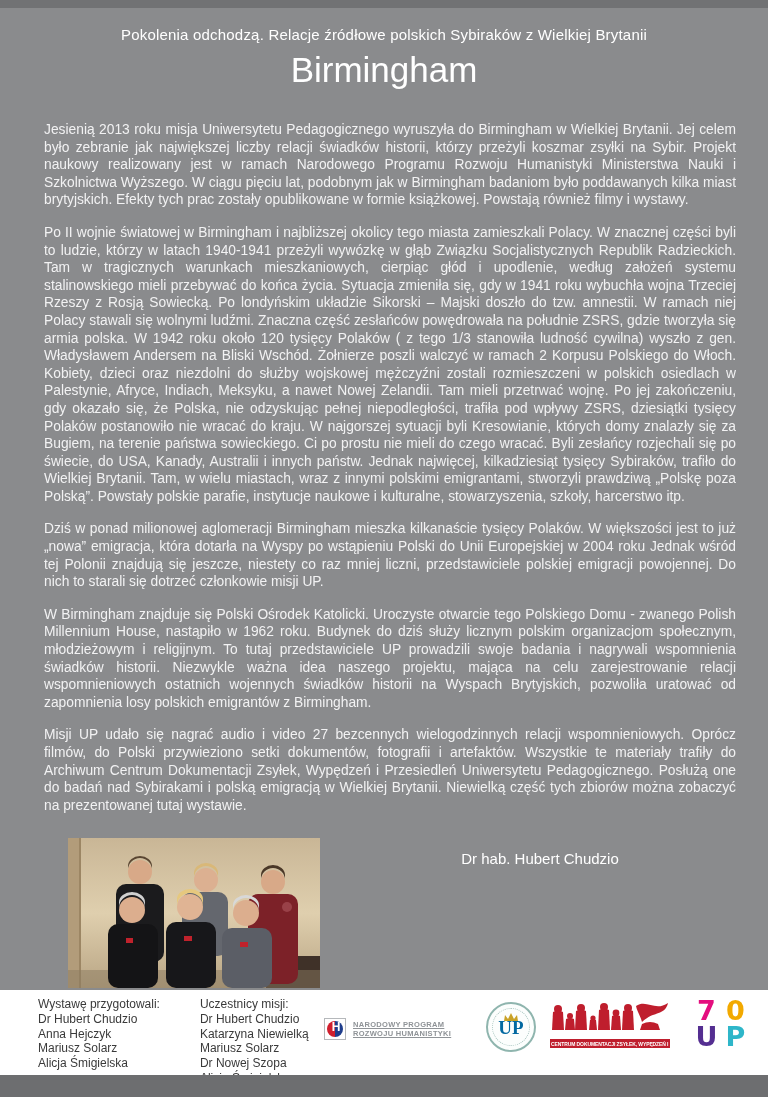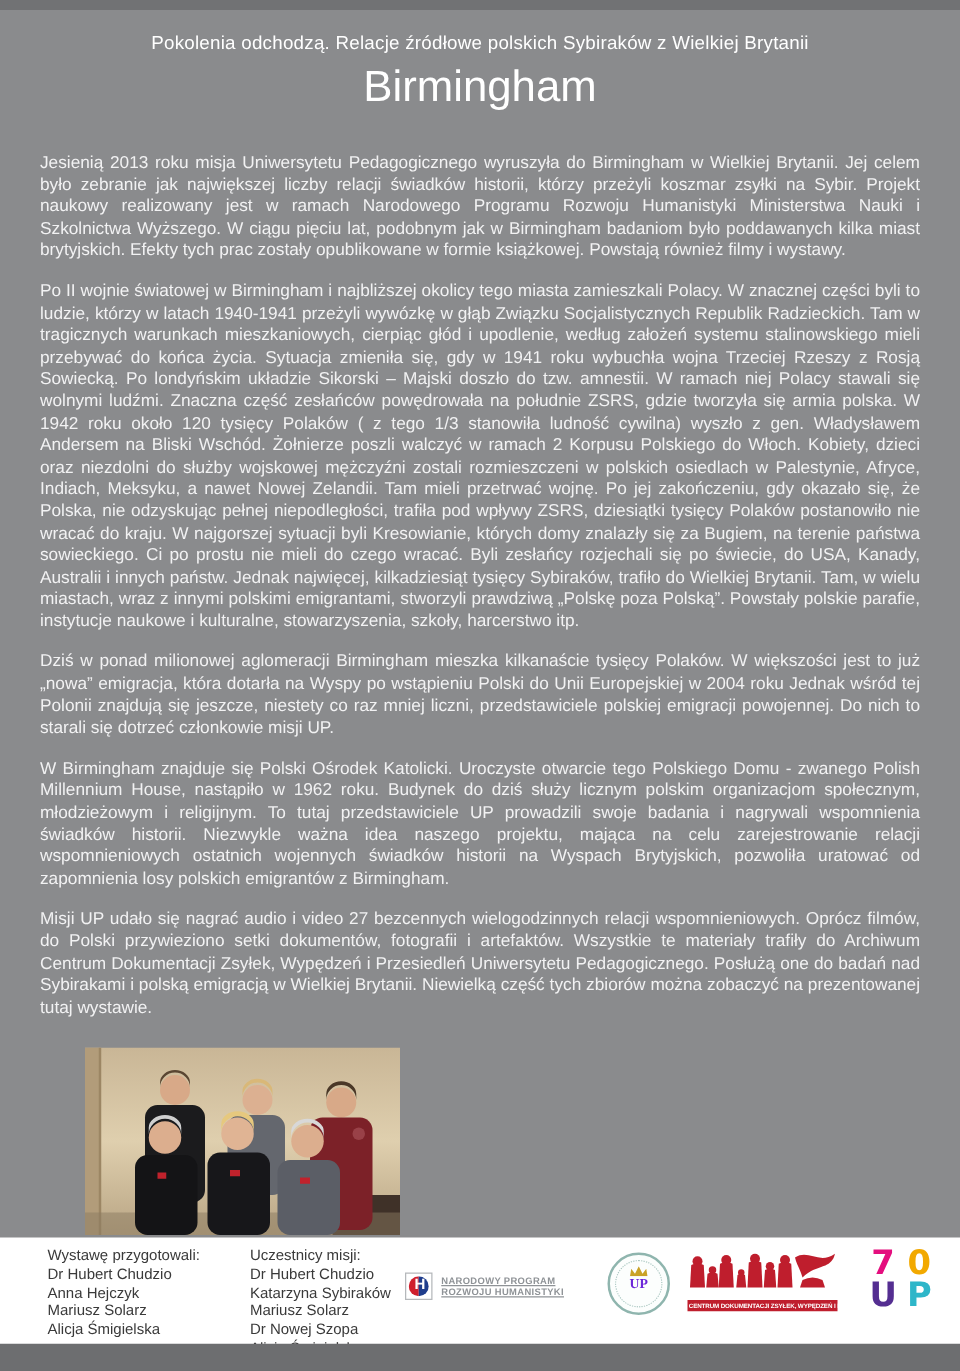--- a/index.html
+++ b/index.html
@@ -11,21 +11,21 @@
   .top-strip { position:absolute; top:0; left:0; right:0; height:8px; background:#717274; }
 
   .header { position:absolute; top:26px; left:0; width:768px; text-align:center; color:#ffffff; }
   .title  { font-size:15px; font-weight:400; letter-spacing:0.2px; }
   .city   { font-size:35px; font-weight:400; margin-top:7px; }
 
   .body-text {
     position:absolute; top:121px; left:32px; width:704px;
     color:#f2f2f3; font-size:13.8px; line-height:17.6px; text-align:justify;
   }
-  .body-text p { margin:0 0 15px 0; }
+  .body-text p { margin:0 0 15px 12px; }
 
   .photo-block { position:absolute; top:836px; left:0; width:768px; height:154px; }
   .photo { position:absolute; left:68px; top:2px; width:252px; height:150px; display:block; }
   .signature {
     position:absolute; left:340px; top:14px; width:400px;
     text-align:center; color:#ffffff; font-size:15px;
   }
   .grant-note {
     position:absolute; left:330px; top:96px; width:412px;
     text-align:center; color:#e9e9ea; font-size:12.3px; line-height:15.6px;
@@ -44,22 +44,22 @@
   .h-right { width:50%; background:#1f3d8c; }
   .h-letter { position:absolute; left:0; top:1px; width:22px; text-align:center;
               color:#fff; font-size:12px; font-weight:bold; }
   .nprh-text { font-size:7.5px; font-weight:bold; color:#8f9397; line-height:9.5px; letter-spacing:0.3px;text-decoration:underline; }
 
   .up-seal { position:absolute; left:168px; top:12px; width:50px; height:50px; border-radius:50%;
              border:2px solid #8fb5ae; background:#fcfefd; box-sizing:border-box; text-align:center; }
   .up-seal-inner { margin:4px auto 0; width:38px; height:38px; border-radius:50%;
                    border:1px dotted #a9c6c0; box-sizing:border-box; }
   .up-crown { display:block; margin:4px auto 0; }
-  .up-abbr { display:block; margin-top:0; color:#6d28d9; font-family:"Liberation Serif", serif;
-             font-weight:bold; font-size:11px; line-height:13px; }
+  .up-abbr { display:block; margin-top:0; color:#0369a1; font-family:"Liberation Serif", serif;
+             font-weight:bold; font-size:19px; line-height:13px; }
 
   .cdz { position:absolute; left:232px; top:10px; width:120px; }
   .cdz-caption { margin-top:1px; background:#bf1e2d; color:#ffffff; font-size:5px; font-weight:bold;
                  text-align:center; white-space:nowrap; overflow:hidden; padding:1.5px 1px;
                  letter-spacing:-0.1px; }
 
   .logo70 { position:absolute; left:374px; top:8px; width:62px;
             font-family:"DejaVu Sans", sans-serif; font-weight:bold; font-size:27px; line-height:26px;text-decoration:underline; }
   .logo70 span { display:inline-block; width:29px; text-align:center; }
   .l7 { color:#e40e7e; } .l0 { color:#f2a900; } .lU { color:#542e91; } .lP { color:#2eb6c9; }
@@ -118,36 +118,37 @@
       <circle cx="122" cy="69" r="13" fill="#e0b494"></circle>
       <path d="M109,68 a13,13 0 0 1 26,0 l0,-7 a13,10 0 0 0 -26,0 z" fill="#e6c87e"></path>
       <rect x="98" y="84" width="50" height="66" rx="10" fill="#17171a"></rect>
       <rect x="116" y="98" width="8" height="5" fill="#c0222c"></rect>
       <circle cx="178" cy="75" r="13" fill="#dcae8e"></circle>
       <path d="M165,73 a13,13 0 0 1 26,0 l0,-6 a13,10 0 0 0 -26,0 z" fill="#d8d8d8"></path>
       <rect x="154" y="90" width="50" height="60" rx="10" fill="#5b5e66"></rect>
       <rect x="172" y="104" width="8" height="5" fill="#c0222c"></rect>
     </svg>
 
+    <div class="signature">Dr hab. Hubert Chudzio</div>
 
   </div>
 
   <div class="footer">
     <div class="credits">
       <div>
         <div class="heading">Wystawę przygotowali:</div>
         <div>Dr Hubert Chudzio</div>
         <div>Anna Hejczyk</div>
         <div>Mariusz Solarz</div>
         <div>Alicja Śmigielska</div>
       </div>
       <div>
         <div class="heading">Uczestnicy misji:</div>
         <div>Dr Hubert Chudzio</div>
-        <div>Katarzyna Sybiraków</div>
+        <div>Katarzyna Niewielką</div>
         <div>Mariusz Solarz</div>
         <div>Dr Nowej Szopa</div>
         <div>Alicja Śmigielska</div>
       </div>
     </div>
 
     <div class="logos">
       <div class="nprh">
         <div class="nprh-icon">
           <div class="h-circle">

